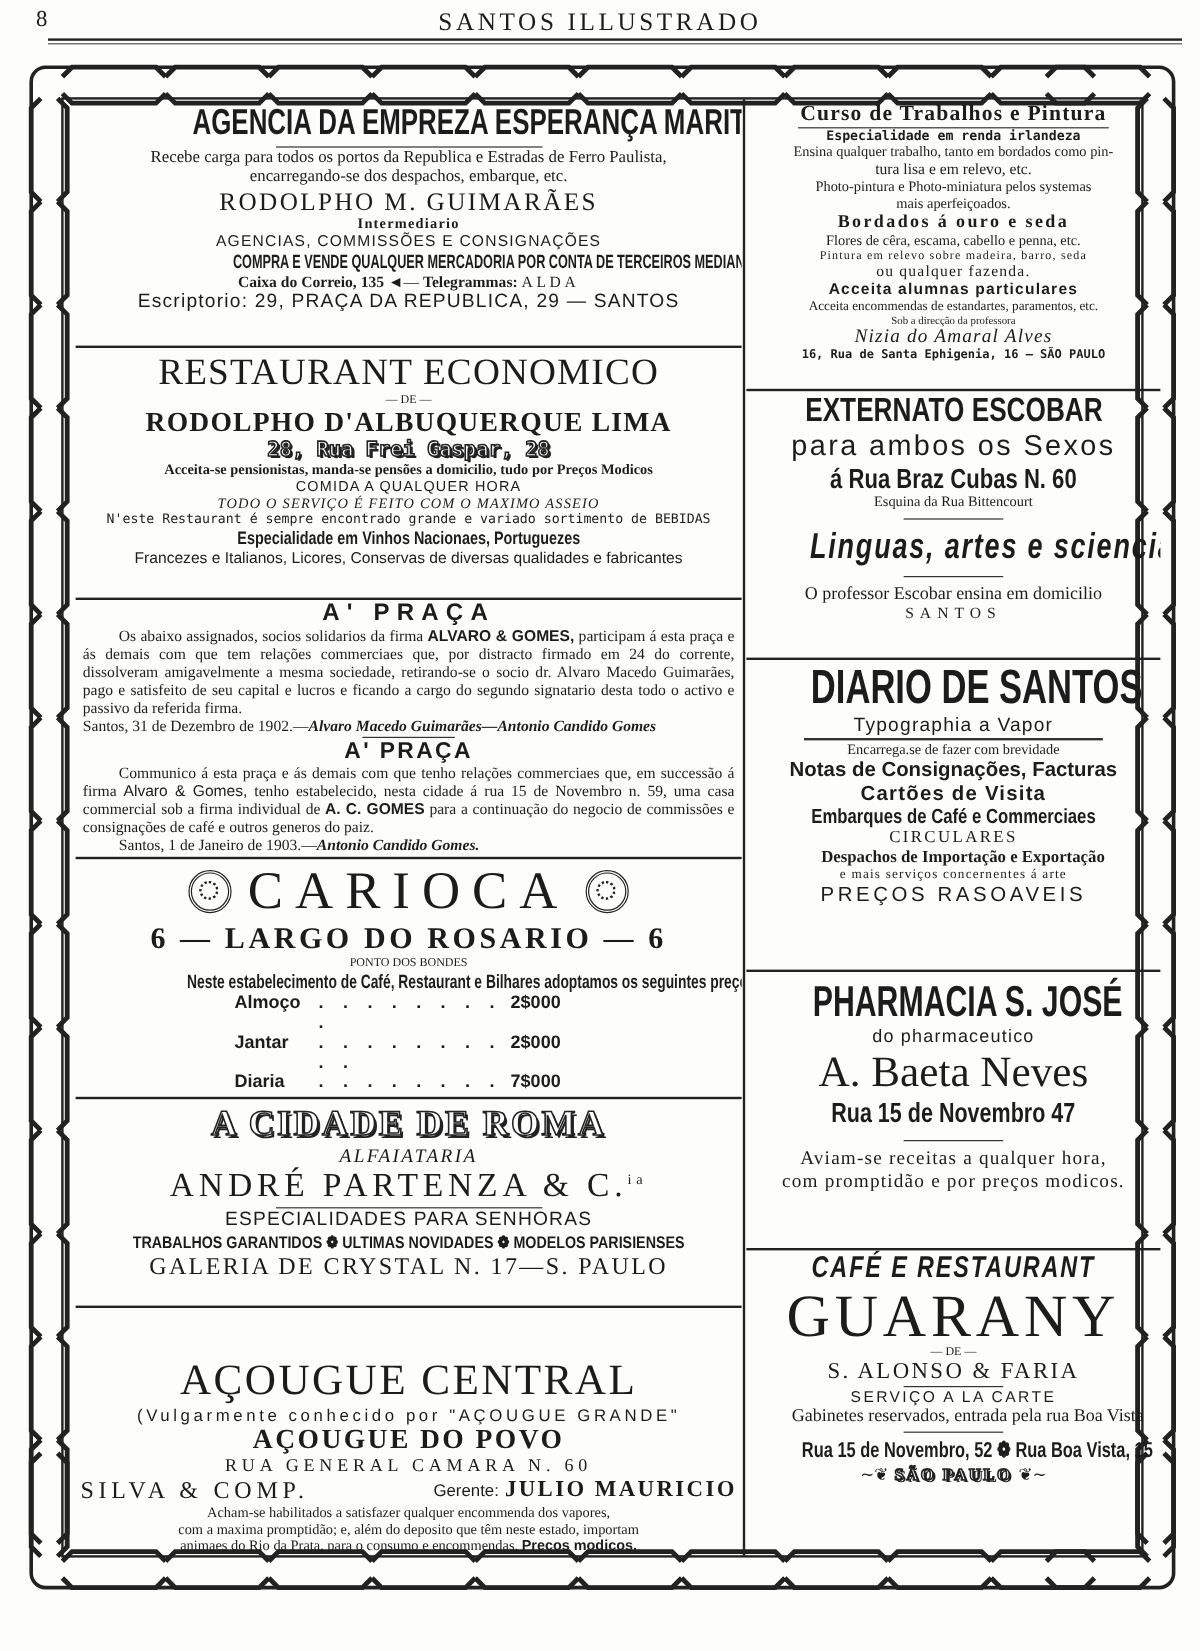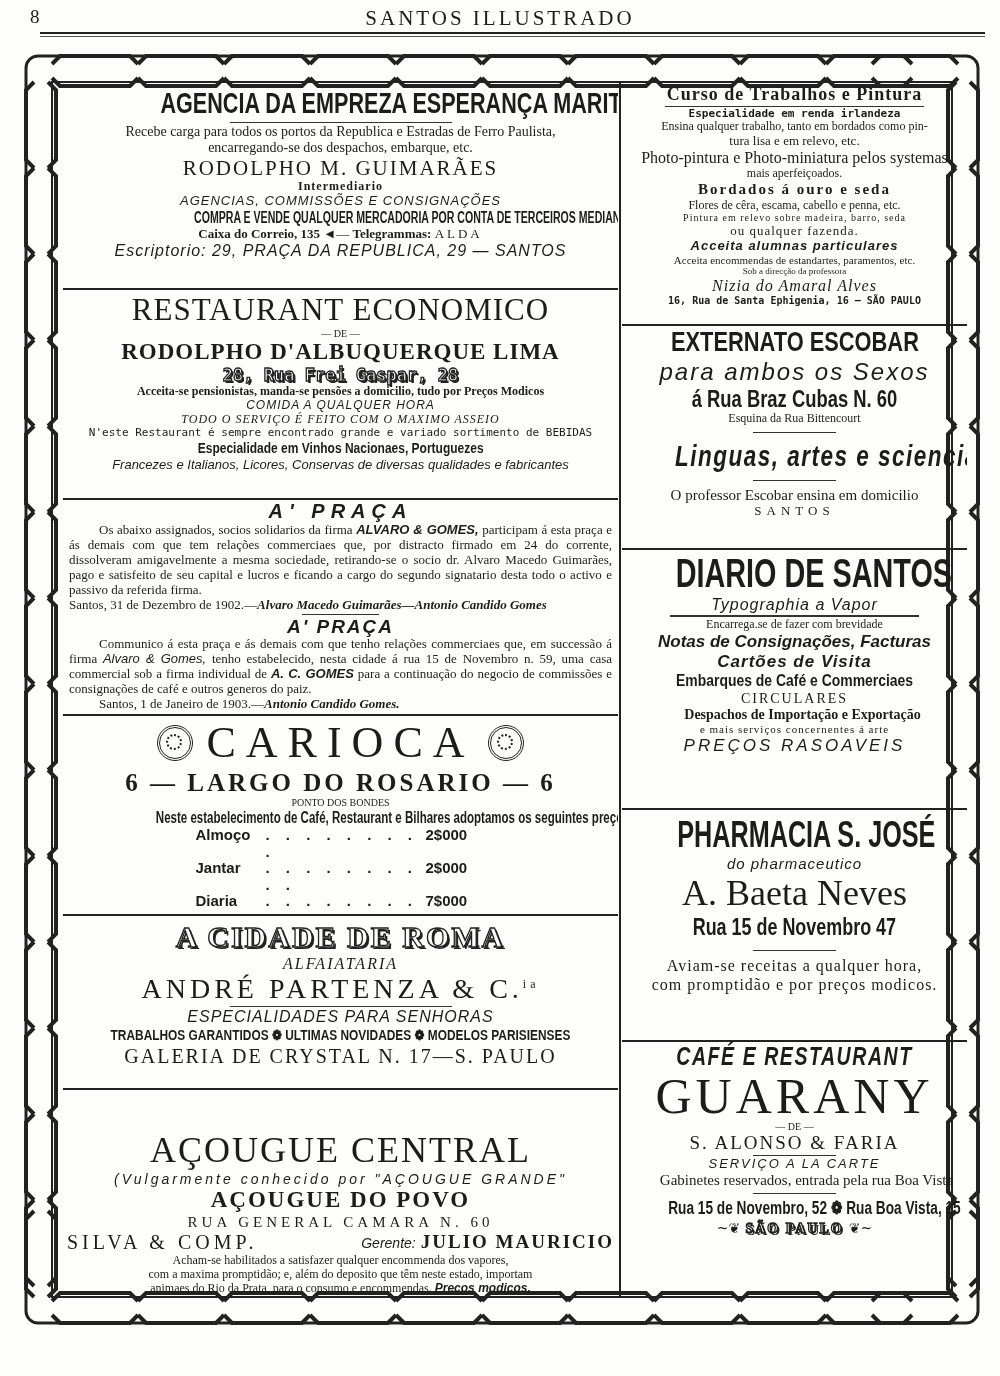--- a/index.html
+++ b/index.html
@@ -19,21 +19,21 @@
   .col { position: absolute; top: 82px; }
   .col-left { left: 63px; width: 555px; }
   .col-right { left: 622px; width: 345px; }
   .col-divider { position: absolute; left: 619px; top: 82px; width: 2px; height: 1215px; background: #222; }
 
   .ad { position: absolute; left: 0; right: 0; text-align: center; border-bottom: 2px solid #222; overflow: hidden; }
   .ad.last { border-bottom: none; }
   .ln { display: block; white-space: nowrap; line-height: 1.15; }
   .cond { font-family: "Liberation Sans Narrow", "Liberation Sans", sans-serif; font-weight: bold; transform-origin: center; display: inline-block; }
   .serif { font-family: "Liberation Serif", serif; }
-  .sans { font-family: "Liberation Sans", sans-serif; font-style: italic; }
+  .sans { font-family: "Liberation Sans", sans-serif; }
   .mono { font-family: "DejaVu Sans Mono", monospace; }
   .b { font-weight: bold; }
   .i { font-style: italic; }
   .rule-short { width: 40%; height: 1px; background: #333; margin: 1px auto; }
   .just { text-align: justify; text-align-last: left; white-space: normal; padding: 0 6px; font-family: "Liberation Serif", serif; font-size: 13px; line-height: 1.15; }
   .indent { text-indent: 30px; }
   .rosette { display: inline-block; width: 30px; height: 30px; border-radius: 50%; border: 3px double #222; vertical-align: middle; position: relative; margin: 0 8px; }
   .rosette::after { content: ""; position: absolute; left: 6px; top: 6px; width: 12px; height: 12px; border-radius: 50%; border: 2px dotted #222; }
   .price-row { display: flex; justify-content: center; font-family: "Liberation Sans", sans-serif; font-weight: bold; font-size: 15px; line-height: 1.1; }
   .price-row .item { width: 70px; text-align: left; }
@@ -253,21 +253,21 @@
 </div>
 
 <div class="col col-right">
 
   <div class="ad" style="top:0;height:242px;">
     <span class="ln serif b" style="font-size:18px;letter-spacing:1px;margin-top:2px;">Curso de Trabalhos e Pintura</span>
     <div class="rule-short" style="width:75%;"></div>
     <span class="ln mono b" style="font-size:11px;">Especialidade em renda irlandeza</span>
     <span class="ln serif" style="font-size:12px;">Ensina qualquer trabalho, tanto em bordados como pin-</span>
     <span class="ln serif" style="font-size:13px;">tura lisa e em relevo, etc.</span>
-    <span class="ln serif" style="font-size:16px;">Photo-pintura e Photo-miniatura pelos systemas</span>
+    <span class="ln serif" style="font-size:12px;">Photo-pintura e Photo-miniatura pelos systemas</span>
     <span class="ln serif" style="font-size:12px;">mais aperfeiçoados.</span>
     <span class="ln serif b" style="font-size:15px;letter-spacing:2px;">Bordados á ouro e seda</span>
     <span class="ln serif" style="font-size:12px;">Flores de cêra, escama, cabello e penna, etc.</span>
     <span class="ln serif" style="font-size:10px;letter-spacing:1px;">Pintura em relevo sobre madeira, barro, seda</span>
     <span class="ln serif" style="font-size:13px;letter-spacing:1px;">ou qualquer fazenda.</span>
     <span class="ln sans b" style="font-size:13px;letter-spacing:1px;">Acceita alumnas particulares</span>
     <span class="ln serif" style="font-size:11px;">Acceita encommendas de estandartes, paramentos, etc.</span>
     <span class="ln serif" style="font-size:9px;">Sob a direcção da professora</span>
     <span class="ln serif i" style="font-size:16px;letter-spacing:1px;">Nizia do Amaral Alves</span>
     <span class="ln mono b" style="font-size:10px;">16, Rua de Santa Ephigenia, 16 — SÃO PAULO</span>

